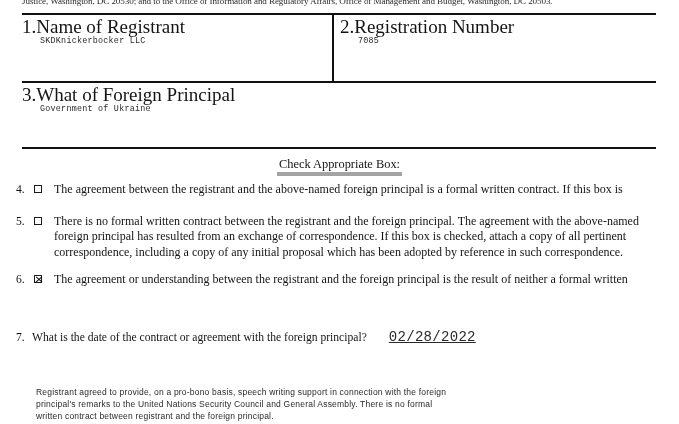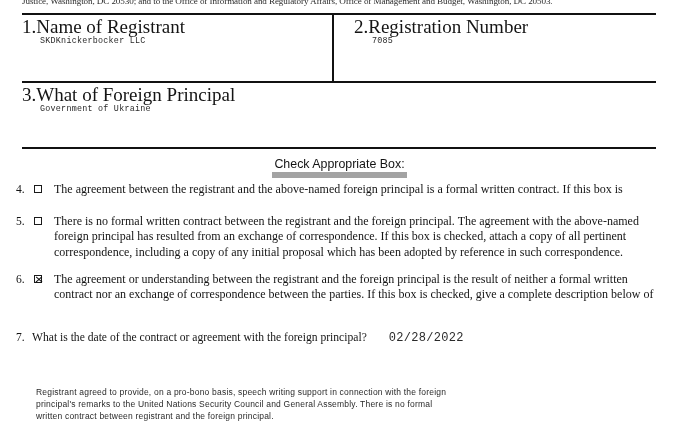--- a/index.html
+++ b/index.html
@@ -58,21 +58,21 @@
     width: 0;
     height: 66px;
     border-left: 2px solid #111;
   }
 
   
   .cell {
     position: absolute;
   }
   .cell-1 { left: 22px;  top: 20px;  width: 300px; }
-  .cell-2 { left: 340px; top: 20px;  width: 300px; margin-left: 14px; }
+  .cell-2 { left: 340px; top: 20px;  width: 300px; }
   .cell-3 { left: 22px;  top: 88px;  width: 400px; }
 
   .field-label {
     font-family: "Liberation Serif", serif;
     font-size: 19px;
     line-height: 14px;
     color: #141414;
     white-space: nowrap;
   }
   .field-label .num {
@@ -92,25 +92,25 @@
 
   
   .check-heading {
     position: absolute;
     top: 154px;
     left: 0;
     width: 679px;
     text-align: center;
   }
   .check-heading span {
-    font-family: Liberation Sans, sans-serif;
+    font-family: Liberation Serif, serif;
     font-size: 12.4px;
     line-height: 15px;
     color: #141414;
-    border-bottom: 6px solid #a3a3a3;
+    border-bottom: 4px solid #a3a3a3;
     padding: 0 2px 1px 2px;
     text-align: center;
   }
 
   
   .item {
     position: absolute;
     display: block;
   }
   .item-num {
@@ -170,25 +170,26 @@
   .q7-row {
     font-family: "Liberation Serif", serif;
     font-size: 11.6px;
     line-height: 15px;
     color: #141414;
     white-space: nowrap;
   }
   .q7-num { display: inline-block; width: 16px; }
   .q7-date {
     font-family: "Liberation Mono", monospace;
-    font-size: 12px;
+    font-size: 14px;
     color: #2a2a2a;
     letter-spacing: 0.3px;
     margin-left: 22px;
     vertical-align: baseline;
+    text-decoration: underline;
   }
 
   
   .item-8 {
     position: absolute;
     left: 16px;
     top: 360px;
     width: 650px;
   }
   .q8-row {
@@ -266,21 +267,20 @@
       <span class="ln">foreign principal has resulted from an exchange of correspondence.  If this box is checked, attach a copy of all pertinent</span>
       <span class="ln">correspondence, including a copy of any initial proposal which has been adopted by reference in such correspondence.</span>
     </div>
   </div>
 
   <div class="item item-6">
     <span class="item-num">6.</span>
     <span class="checkbox checked"></span>
     <div class="item-text">
       <span class="ln">The agreement or understanding between the registrant and the foreign principal is the result of neither a formal written</span>
-      <span class="ln">contract nor an exchange of correspondence between the parties.  If this box is checked, give a complete description below of</span>
     </div>
   </div>
 
   <div class="item-7">
     <div class="q7-row">
       <span class="q7-num">7.</span><span>What is the date of the contract or agreement with the foreign principal?</span><span class="q7-date">02/28/2022</span>
     </div>
   </div>
 
 

